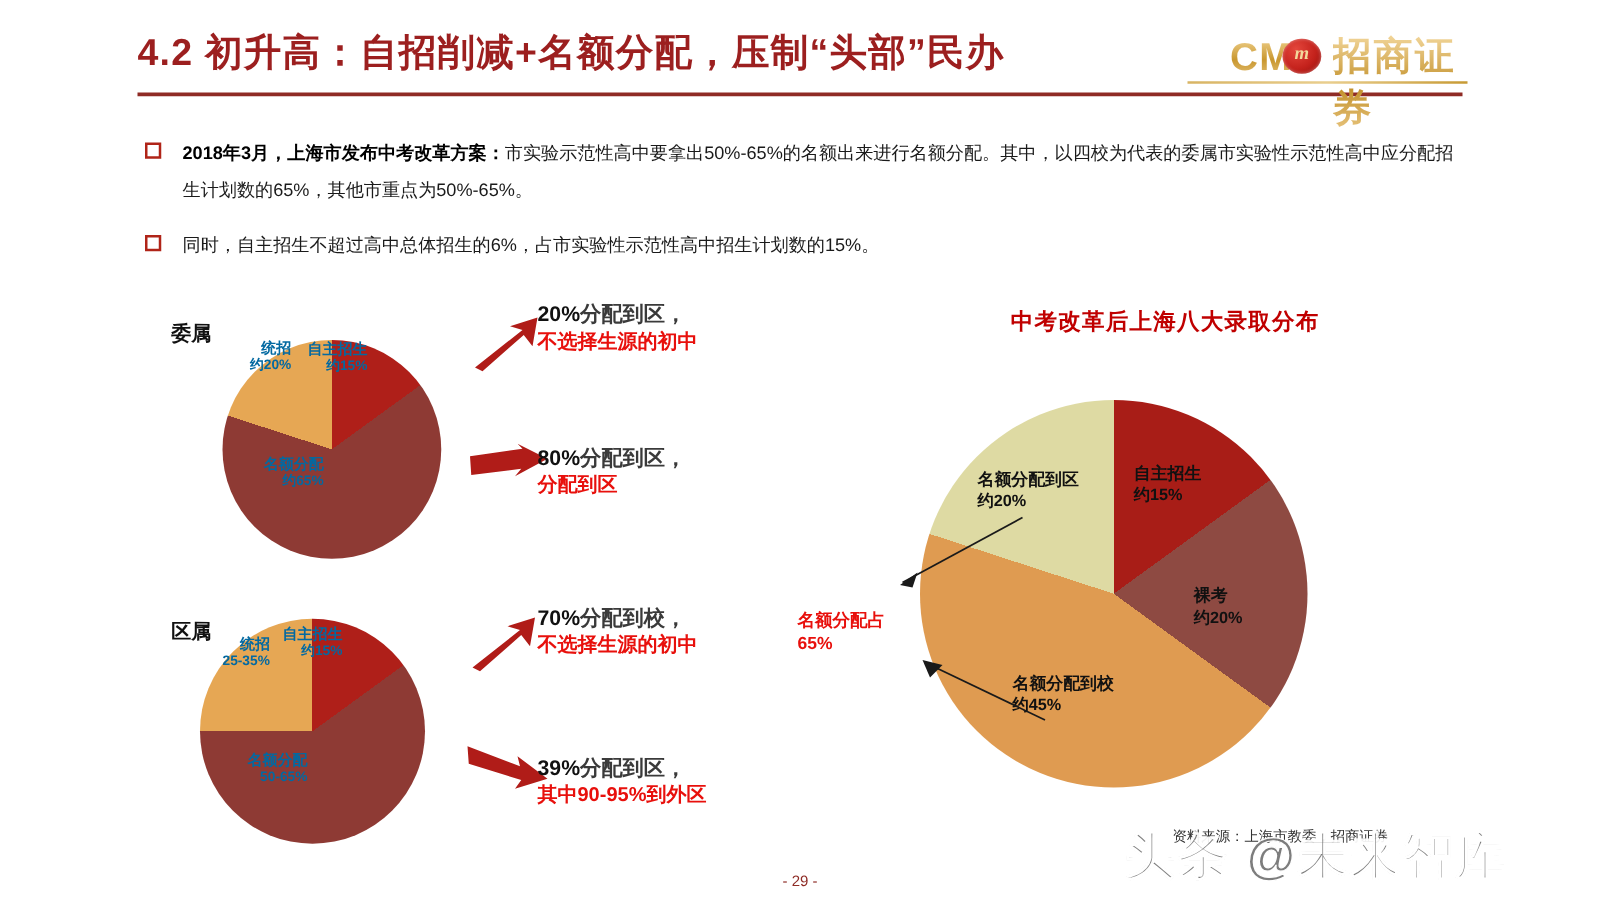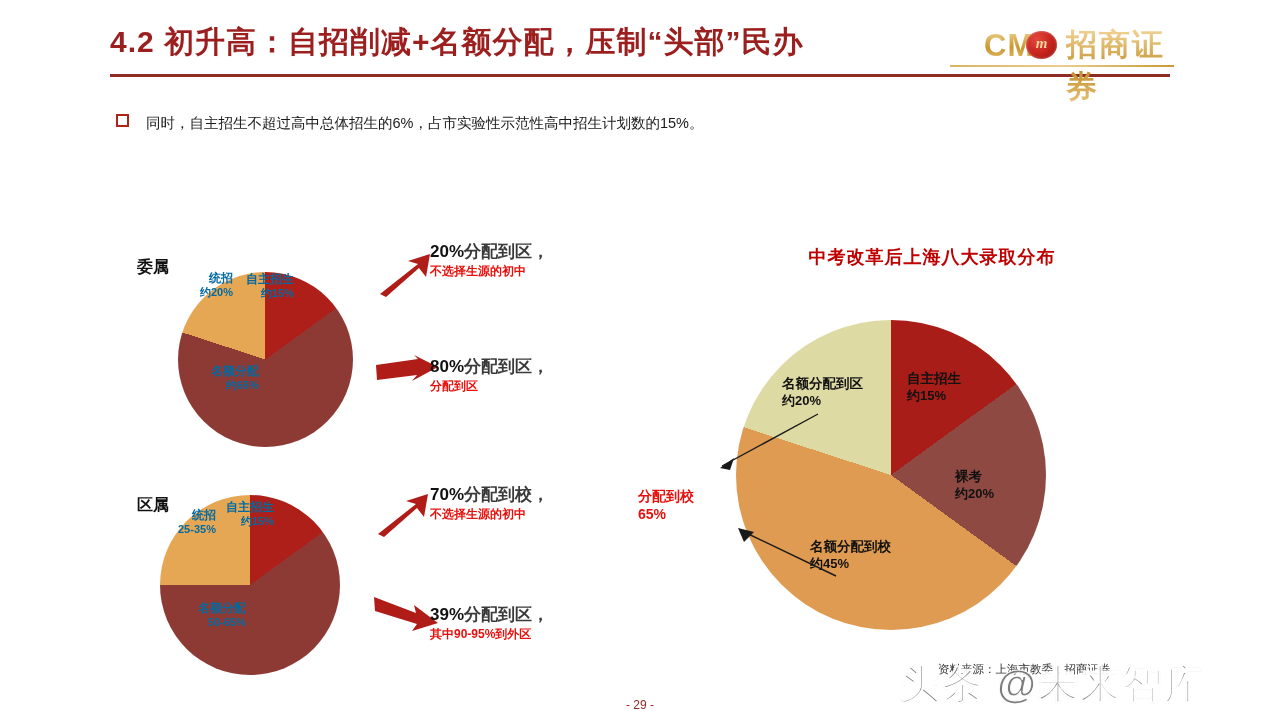--- a/index.html
+++ b/index.html
@@ -81,21 +81,21 @@
 
   .big-lbl{position:absolute;color:#111;font-weight:bold;line-height:1.3;}
   .big-lbl .l1{font-size:13.5px;}
   .big-lbl .l2{font-size:13px;}
 
   
   .callout{position:absolute;}
   .callout .t1{font-size:17px;font-weight:bold;color:#111;white-space:nowrap;}
   .callout .t1 .blk{color:#111;}
   .callout .t1 .gry{color:#3a3a3a;font-weight:bold;}
-  .callout .t2{font-size:12px;font-weight:bold;color:#E8100C;white-space:nowrap;}
+  .callout .t2{font-size:16px;font-weight:bold;color:#E8100C;white-space:nowrap;}
   .arrow{position:absolute;}
 
   .red-note{
     position:absolute;font-size:14px;font-weight:bold;color:#E8100C;
     line-height:1.3;white-space:nowrap;
   }
 
   
   .source{
     position:absolute;left:938px;top:662px;font-size:11.5px;color:#333;
@@ -129,20 +129,26 @@
       <span>m</span>
     </span>
     <span class="logo-cn">招商证券</span>
     <span class="logo-underline"></span>
   </div>
 
   <div class="bullets">
     <div class="bullet">
       <span class="mark"></span>
       <div class="btxt">
+        <b>2018年3月，上海市发布中考改革方案：</b><span>市实验示范性高中要拿出50%-65%的名额出来进行名额分配。其中，以四校为代表的委属市实验性示范性高中应分配招生计划数的65%，其他市重点为50%-65%。</span>
+      </div>
+    </div>
+    <div class="bullet">
+      <span class="mark"></span>
+      <div class="btxt">
         <span>同时，自主招生不超过高中总体招生的6%，占市实验性示范性高中招生计划数的15%。</span>
       </div>
     </div>
   </div>
 
   <div class="pie-caption" style="left:110px;top:257px;">委属</div>
 
   <div class="pie" style="left:178px;top:272px;width:175px;height:175px;
        background:conic-gradient(from 0deg,
           #AF1F19 0deg 54deg,
@@ -243,21 +249,21 @@
   <div class="big-lbl" style="left:782px;top:375px;">
     <div class="l1">名额分配到区</div>
     <div class="l2">约20%</div>
   </div>
   <div class="big-lbl" style="left:810px;top:538px;width:90px;">
     <div class="l1">名额分配到校</div>
     <div class="l2">约45%</div>
   </div>
 
   <div class="red-note" style="left:638px;top:487px;">
-    <div>分配到校</div>
+    <div>名额分配占</div>
     <div>65%</div>
   </div>
 
   <svg style="position:absolute;left:700px;top:408px;" width="130" height="70">
     <line x1="118" y1="6" x2="22" y2="58" stroke="#1a1a1a" stroke-width="1.4"></line>
     <path d="M20,60 L34,50 L30,62 Z" fill="#1a1a1a"></path>
   </svg>
   <svg style="position:absolute;left:716px;top:520px;" width="130" height="62">
     <line x1="120" y1="56" x2="24" y2="10" stroke="#1a1a1a" stroke-width="1.4"></line>
     <path d="M22,8 L38,12 L28,22 Z" fill="#1a1a1a"></path>

